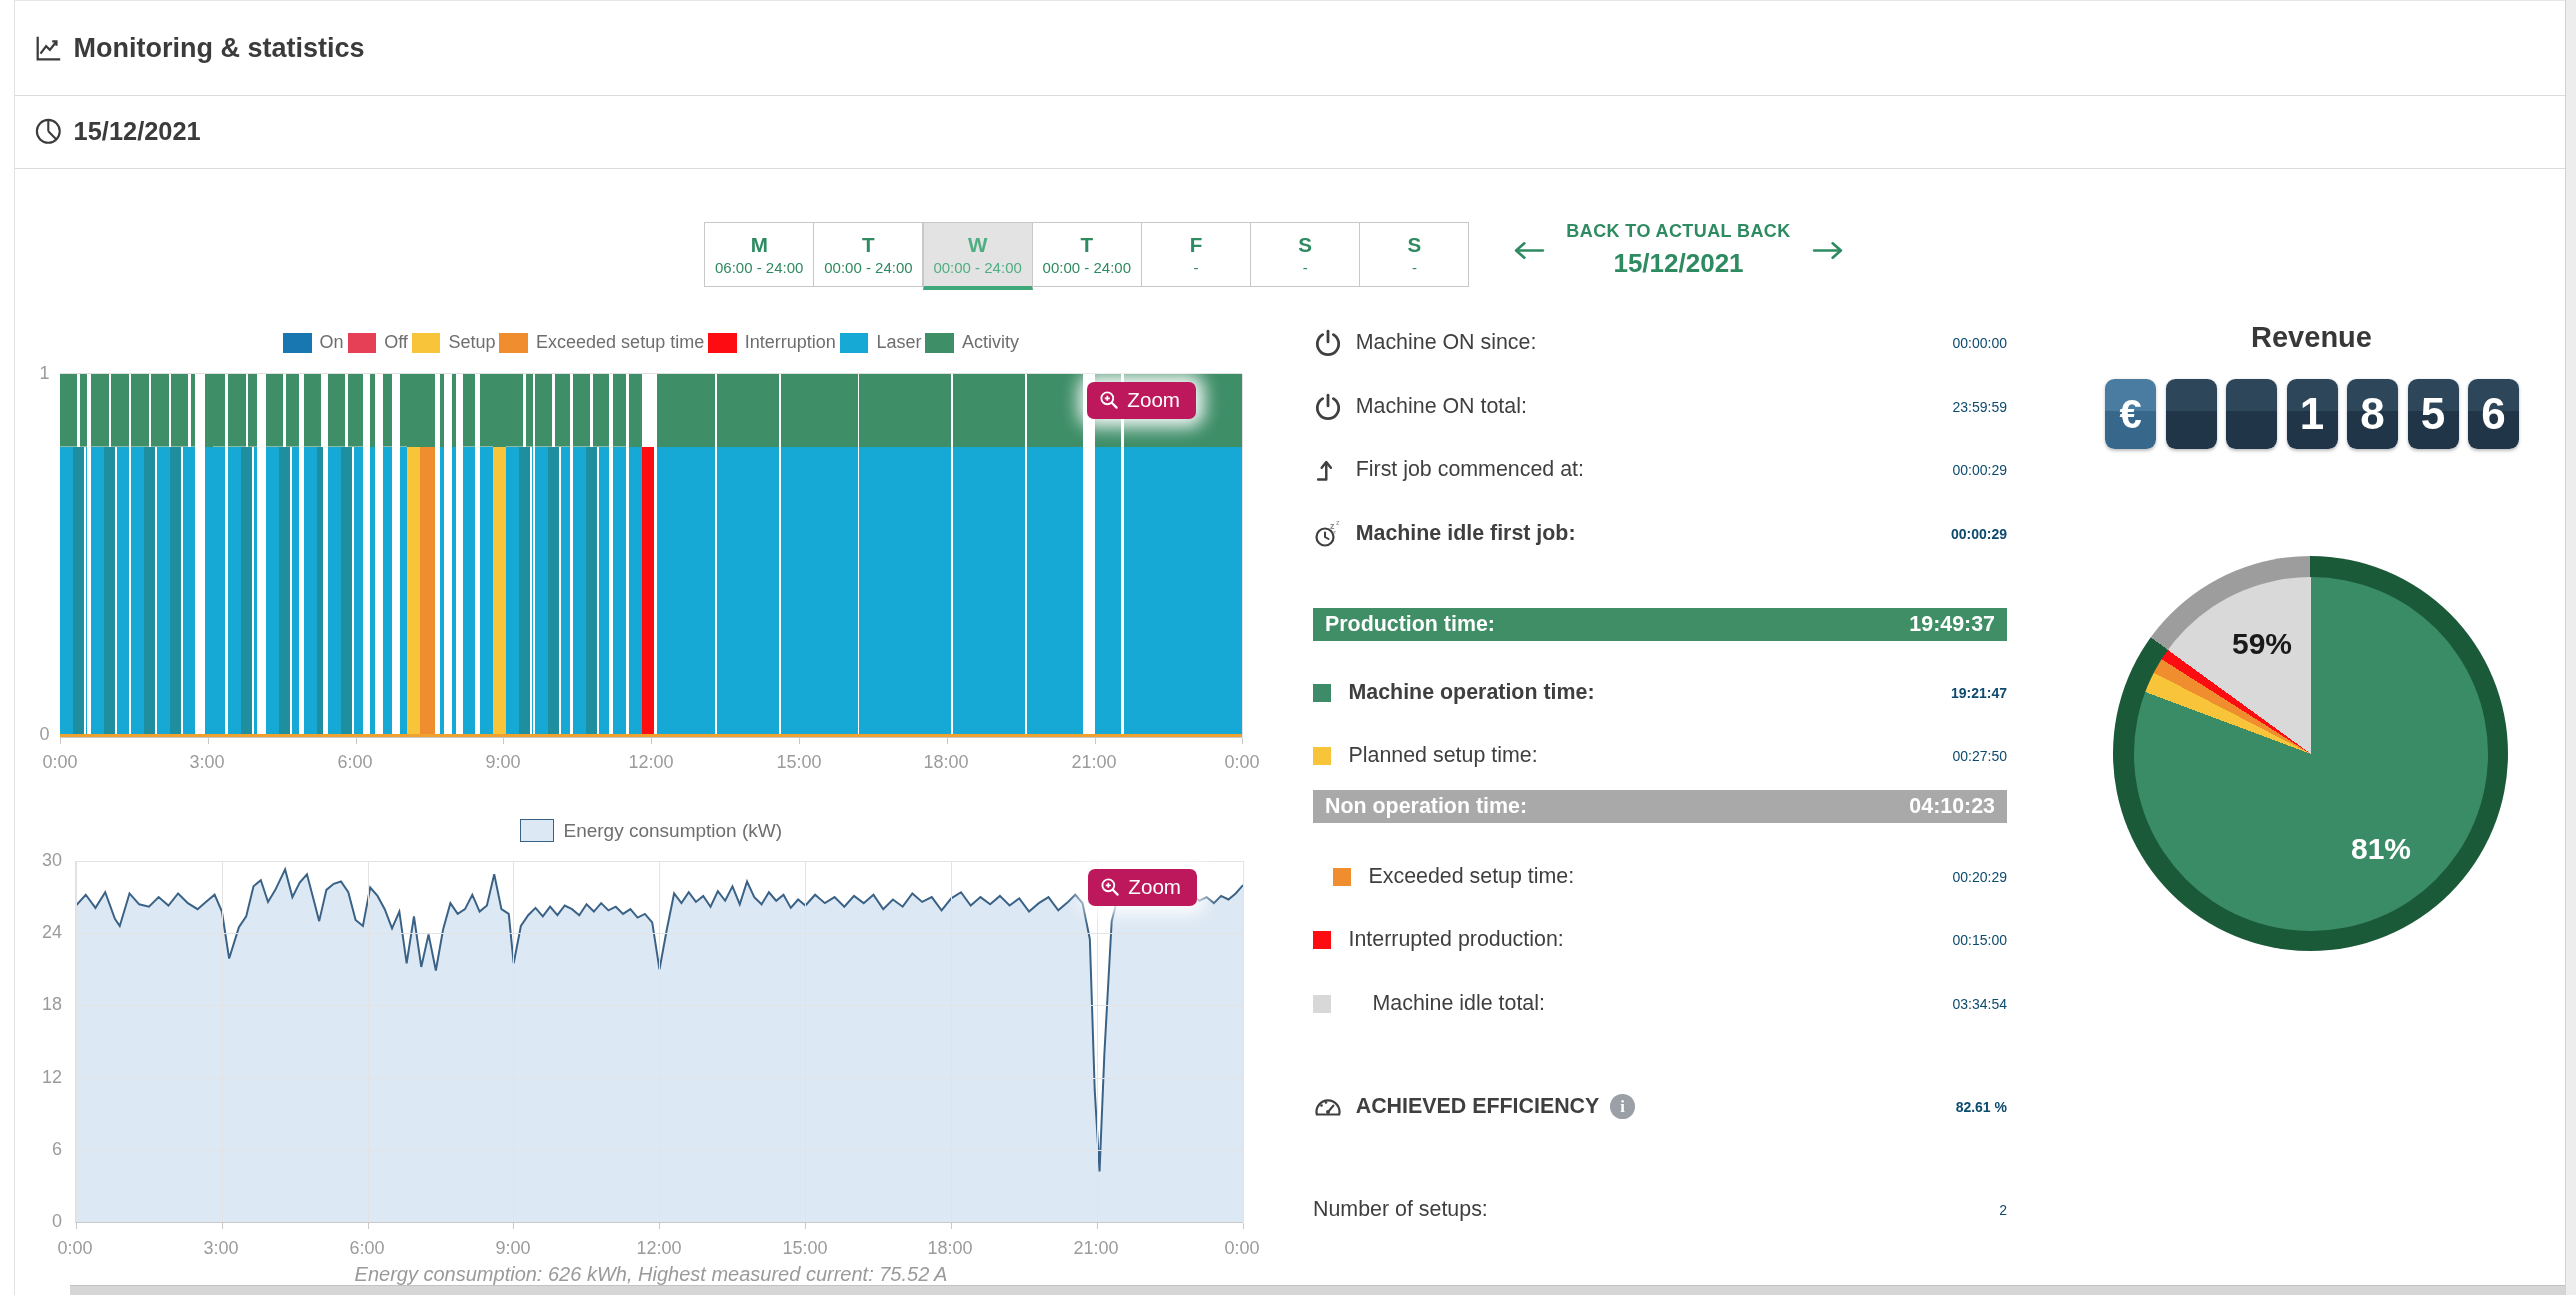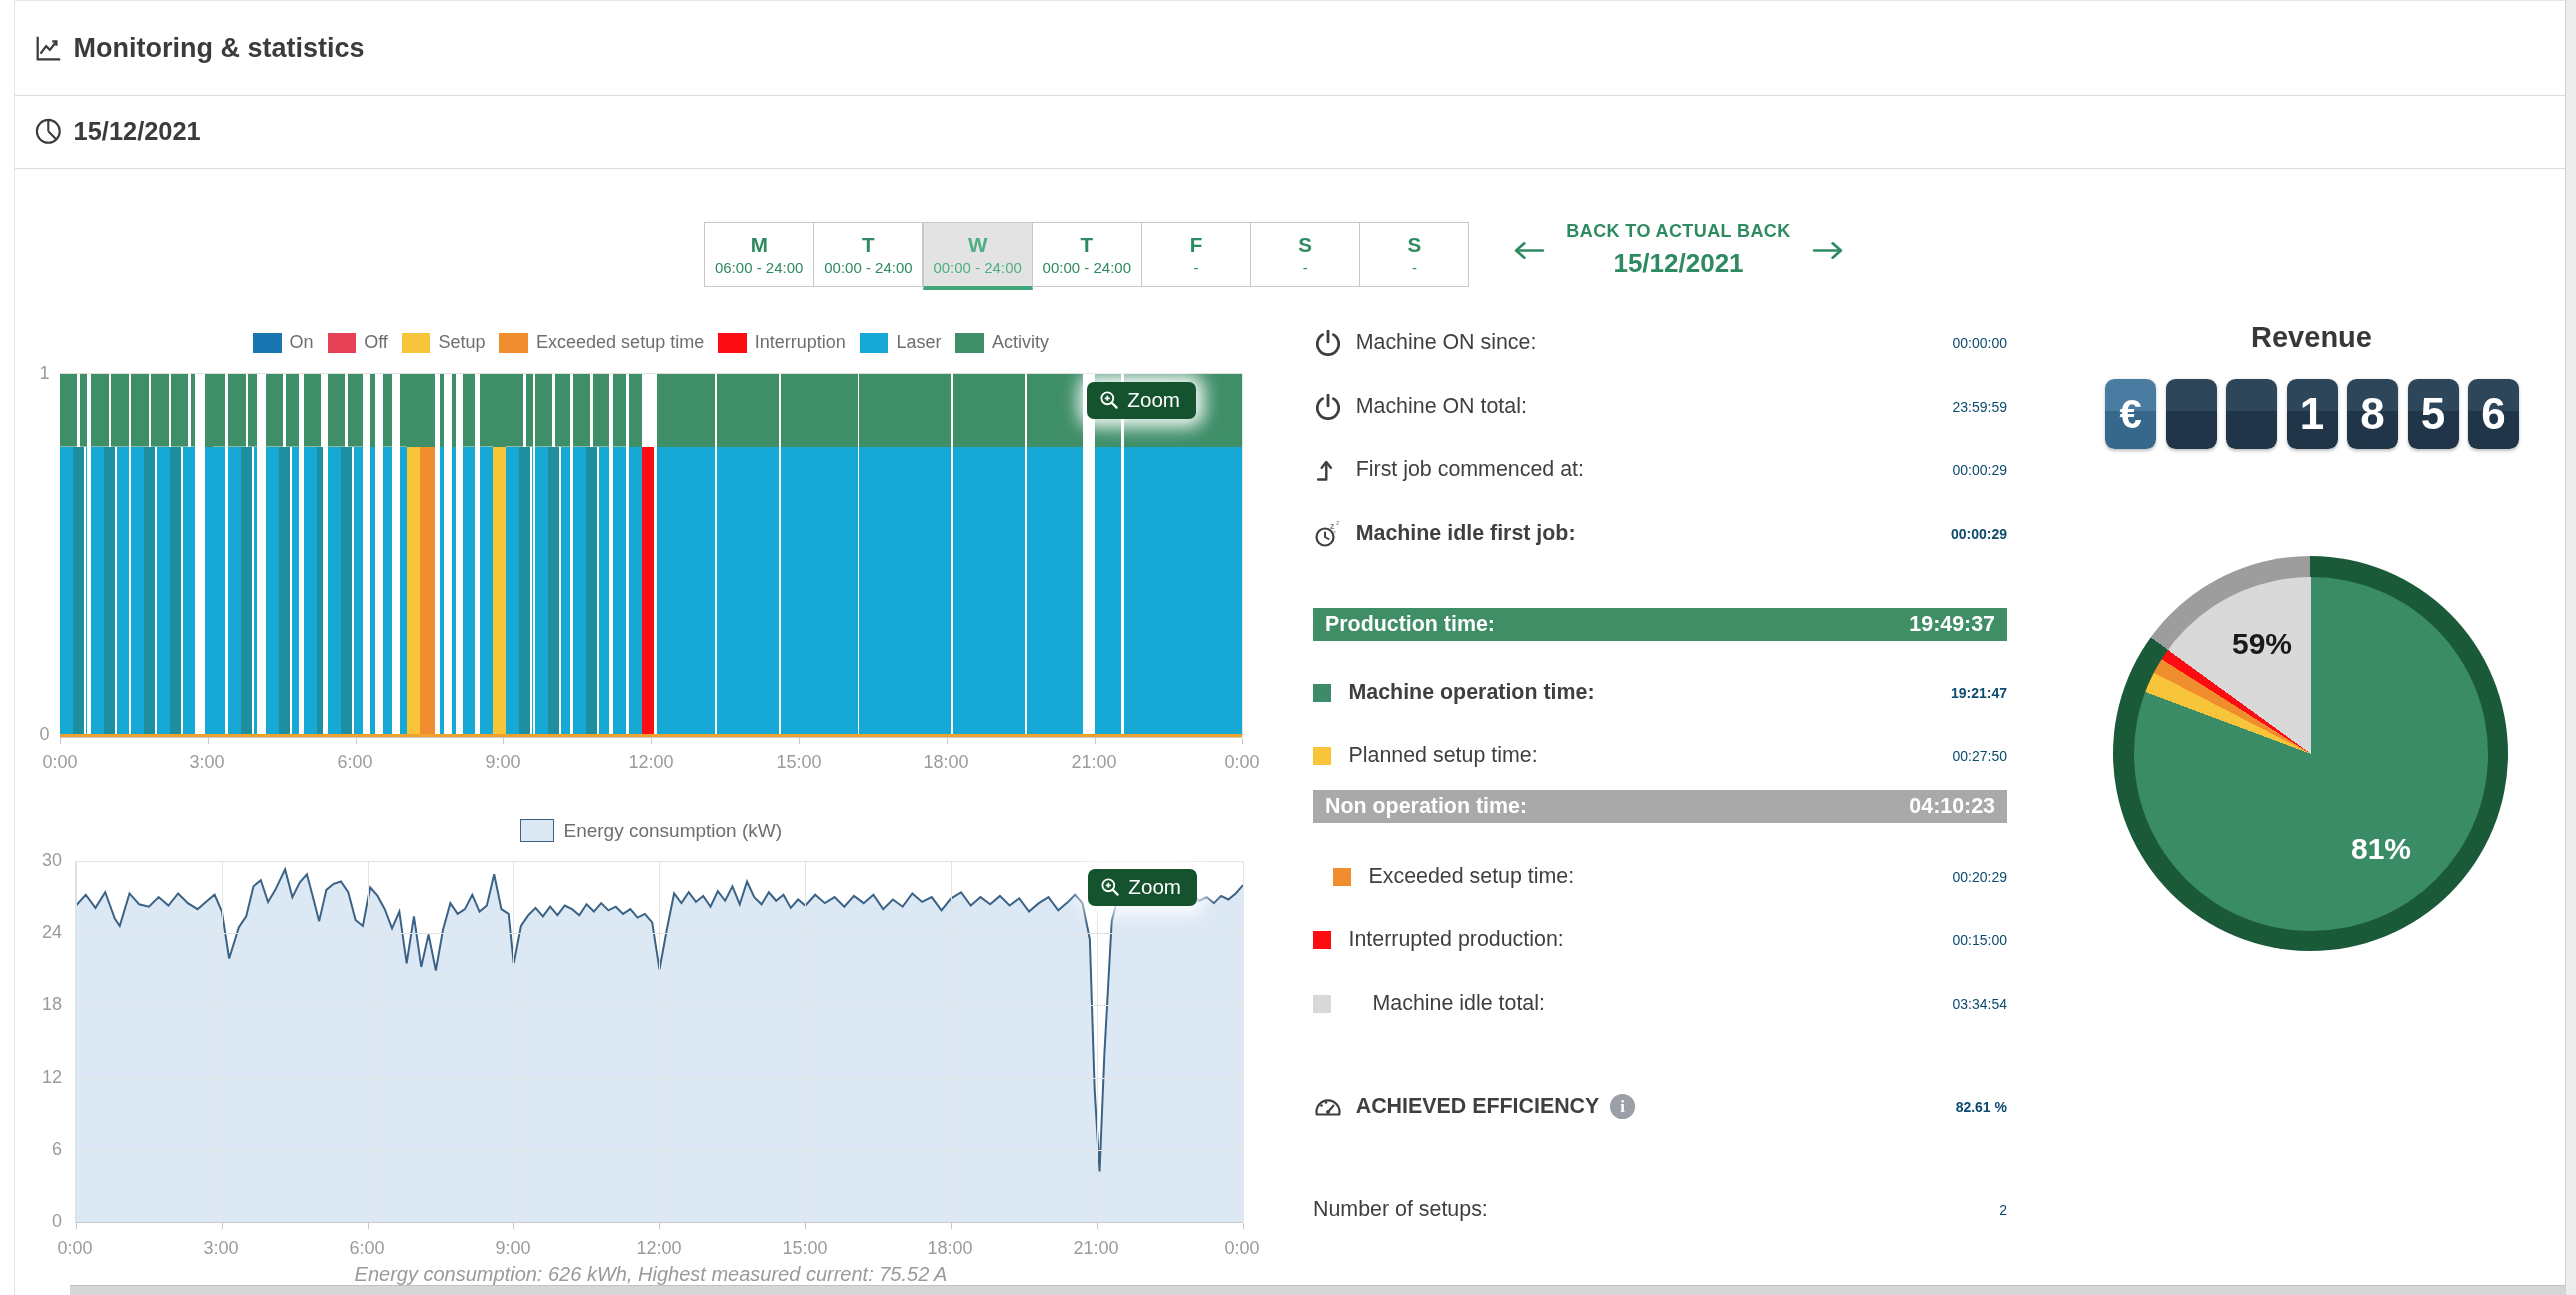--- a/index.html
+++ b/index.html
@@ -23,41 +23,41 @@
   .day .h{font-size:15px;color:#2e8a60;line-height:1.3;}
   .day.sel{background:#e3e3e3;border-bottom:4px solid #3fa87a;}
   .day.sel .d,.day.sel .h{color:#4fae82;}
   #back-block{position:absolute;left:1512px;top:221px;width:333px;display:flex;align-items:center;}
   .bk-arrow{width:35px;height:27px;cursor:pointer;flex:0 0 auto;}
   .bk-mid{flex:1;text-align:center;}
   .bk-label{font-size:18px;font-weight:bold;color:#2e8a60;letter-spacing:0.4px;cursor:pointer;}
   .bk-date{font-size:26px;font-weight:bold;color:#2e8a60;margin-top:6.3px;}
 
   
-  #tl-legend{position:absolute;left:60px;top:332px;width:1182px;display:flex;justify-content:center;gap:14px;}
+  #tl-legend{position:absolute;left:60px;top:332px;width:1182px;display:flex;justify-content:center;gap:4px;}
   .lg-item{display:flex;align-items:center;gap:8px;}
   .lg-sw{width:28.6px;height:20px;}
   .lg-tx{font-size:18px;color:#6e6e6e;}
   #tl-plot{position:absolute;left:60px;top:373px;width:1182px;height:363px;border-top:0.8px solid #e0e0e0;border-bottom:0.8px solid #c9c9c9;}
   .grid-v{position:absolute;top:0;bottom:0;width:0.8px;background:#e3e3e3;}
   .tick-mk{position:absolute;bottom:-7.1px;width:0.8px;height:6.3px;background:#c9c9c9;}
   #tl-bars{position:absolute;inset:0;}
   .seg{position:absolute;top:0;bottom:0;}
   .seg.laser{background:linear-gradient(180deg,#3e8e68 0 20%,#17a9d5 20% 100%);}
   .seg.busy{background-image:
       repeating-linear-gradient(90deg,#3e8e68 0 17.5px,#ffffff 17.5px 20px),
       repeating-linear-gradient(90deg,#17a9d5 0 12.7px,#1f8fa0 12.7px 24px,#ffffff 24px 26px);
     background-size:100% 20%,100% 80%;background-position:0 0,0 100%;background-repeat:no-repeat;}
   .seg.setup{background:linear-gradient(180deg,#3e8e68 0 20%,#f8c53a 20% 100%);}
   .seg.exceeded{background:linear-gradient(180deg,#3e8e68 0 20%,#ef8d2f 20% 100%);}
   .seg.interruption{background:linear-gradient(180deg,#ffffff 0 20%,#fd0d11 20% 100%);}
   #tl-base{position:absolute;left:0;right:0;bottom:0;height:3.2px;background:#f0a22e;z-index:5;}
   .ylab{position:absolute;font-size:18px;color:#9b9b9b;text-align:right;width:32px;}
   .xlab{position:absolute;font-size:18px;color:#9b9b9b;transform:translateX(-50%);}
-  .zoom-btn{position:absolute;display:flex;align-items:center;gap:7.1px;background:#14532d;color:#fff;
+  .zoom-btn{position:absolute;display:flex;align-items:center;gap:7.1px;background:#be185d;color:#fff;
     border-radius:7.1px;padding:5.6px 16px 7.1px 11px;font-size:20.6px;cursor:pointer;z-index:9;
     box-shadow:0 0 17.5px 8px rgba(255,255,255,.95);}
   .caption{position:absolute;font-size:20px;font-style:italic;color:#9a9a9a;text-align:center;width:794px;transform:translateX(-50%);}
 
   
   #en-legend{position:absolute;left:60px;top:819px;width:1182px;display:flex;justify-content:center;align-items:center;gap:9.5px;cursor:pointer;}
   #en-sw{width:32px;height:21.4px;background:#dce8f4;border:1.6px solid #3a6286;}
   #en-lg-tx{font-size:19px;color:#6e6e6e;}
   #en-plot{position:absolute;left:75px;top:861px;width:1167px;height:361px;border-bottom:0.8px solid #c9c9c9;border-left:0.8px solid #e0e0e0;}
   .grid-h{position:absolute;left:0;right:0;height:0.8px;background:#e3e3e3;}

